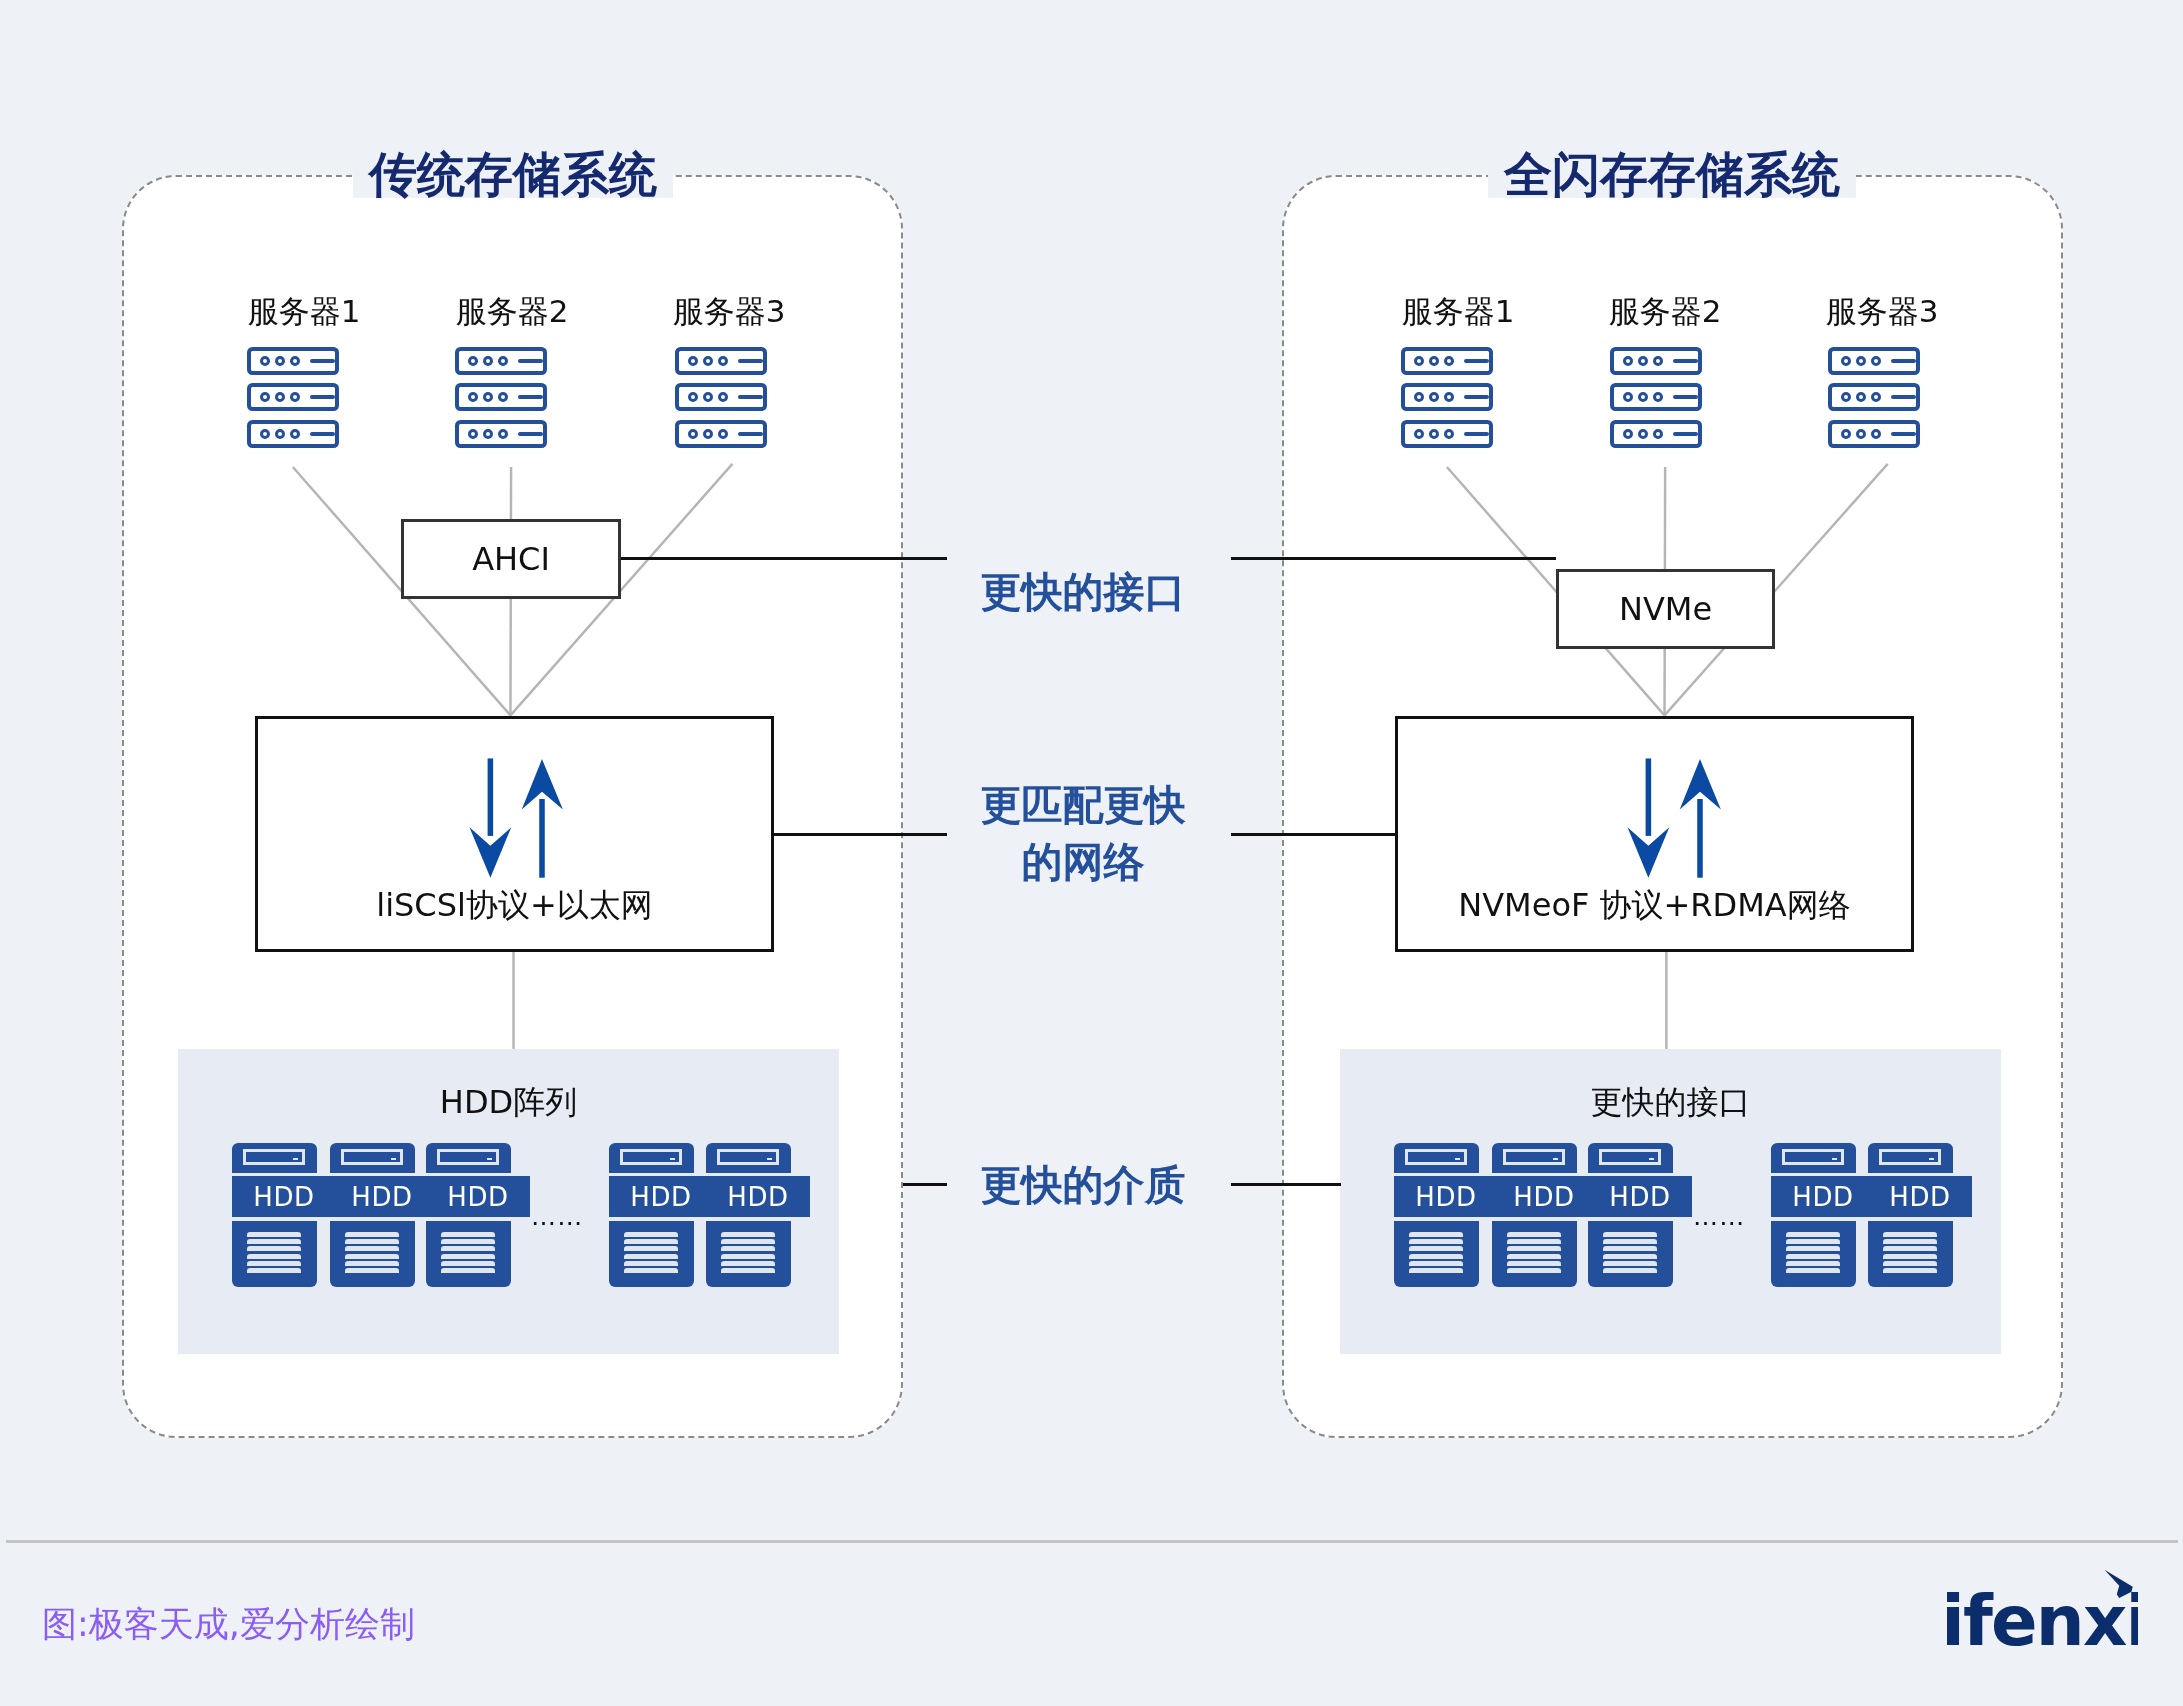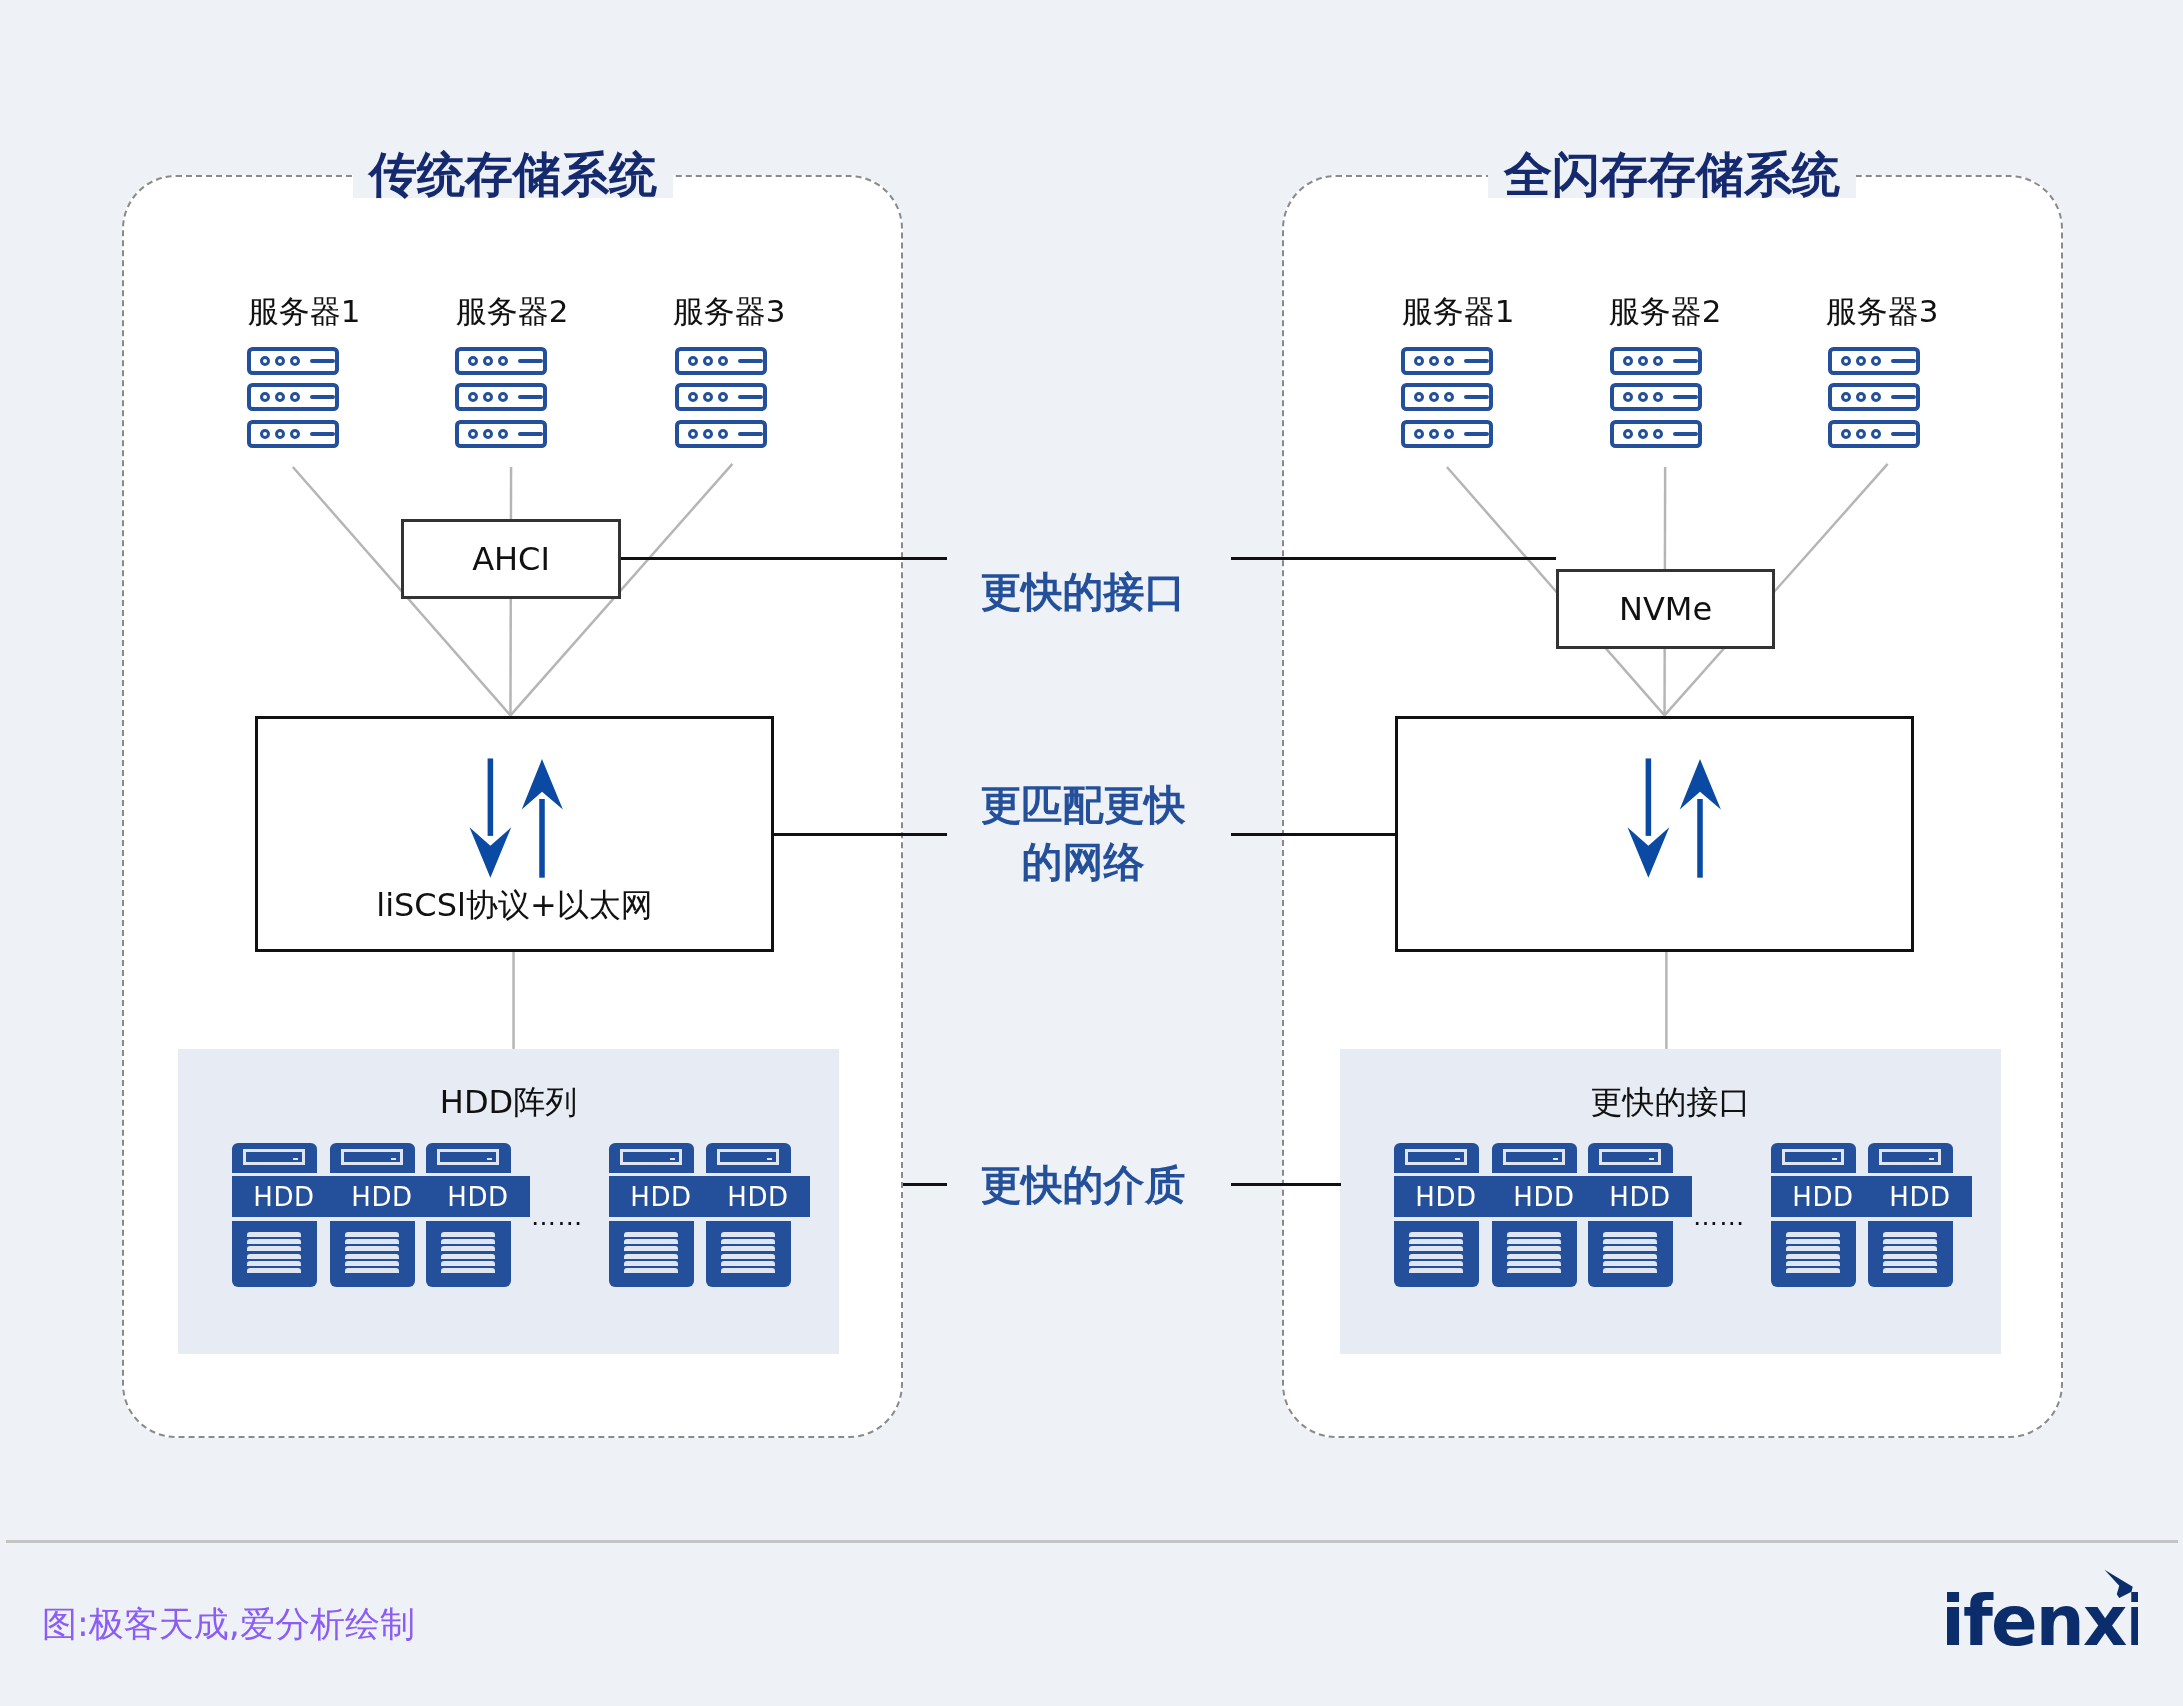--- a/index.html
+++ b/index.html
@@ -205,20 +205,21 @@
 </div>
 <div class="net-box" style="left:1395px; top:716px; width:519px; height:236px;">
   <svg class="abs" style="left:220px; top:37px;" width="105" height="126" viewBox="0 0 170 205">
     <g fill="#0a4aa3" stroke="#0a4aa3">
       <line x1="49" y1="4" x2="49" y2="130" stroke-width="9"></line>
       <polygon points="15,116 49,198 83,116 49,146" stroke="none"></polygon>
       <line x1="133" y1="70" x2="133" y2="198" stroke-width="9"></line>
       <polygon points="100,87 133,5 167,87 133,58" stroke="none"></polygon>
     </g>
   </svg>
+  <div class="net-label">NVMeoF 协议+RDMA网络</div>
 </div>
 
 <div class="array" style="left:178px; top:1049px; width:661px; height:305px;">
   <div class="array-title">HDD阵列</div>
   <div class="drives">
       <div class="hdd" style="left: 54px;">
         <div class="top">
           <div class="slot"></div>
         </div>
         <div class="mid">HDD</div>

